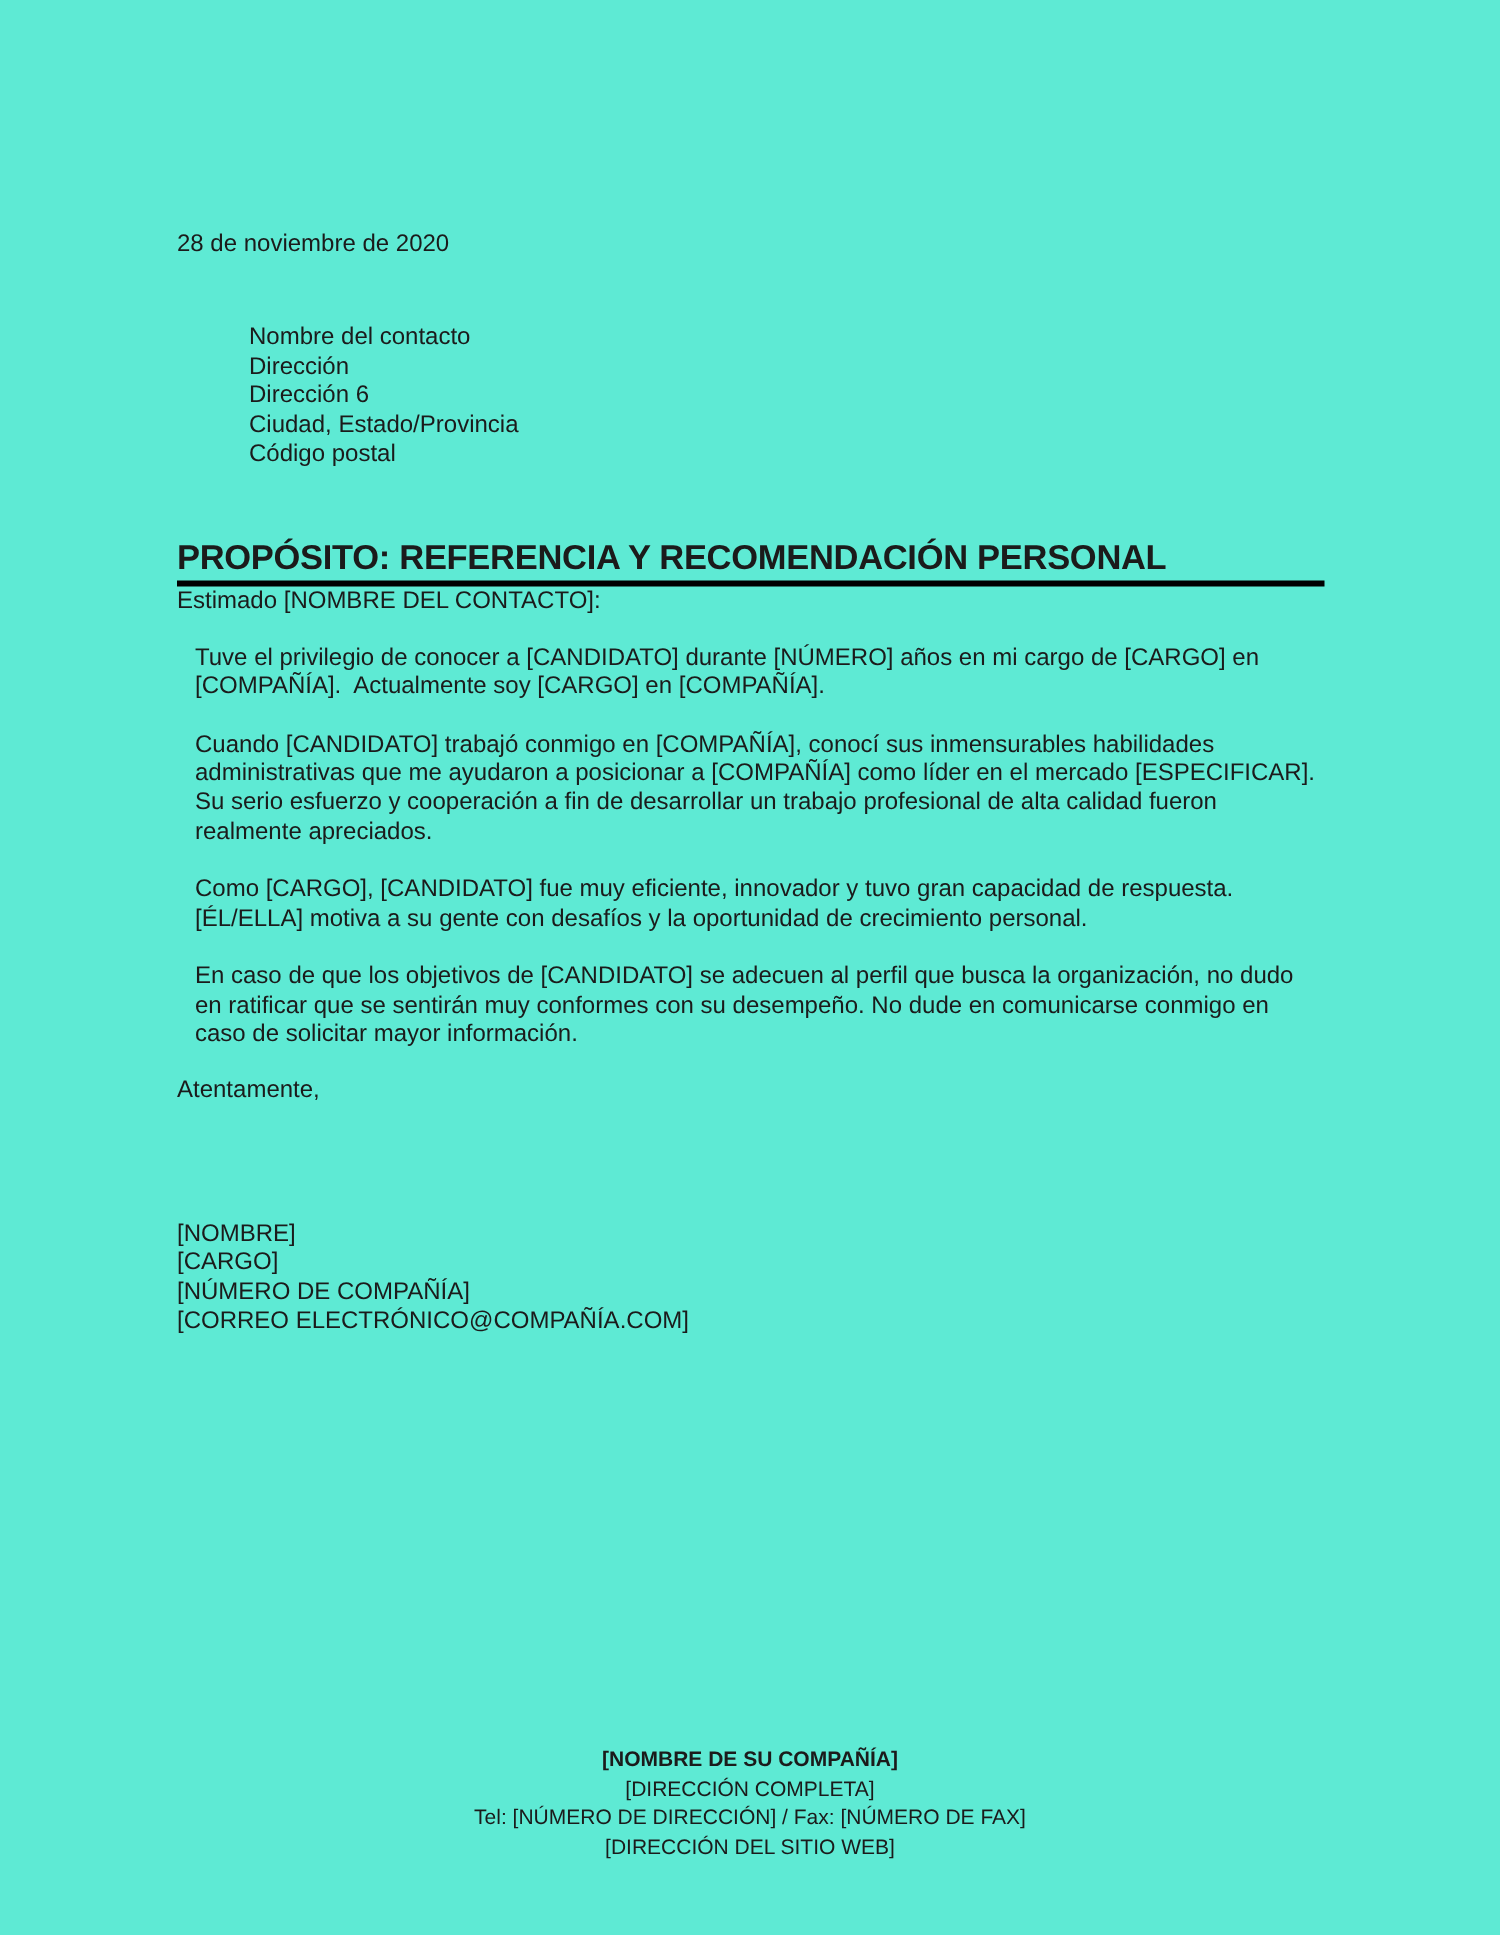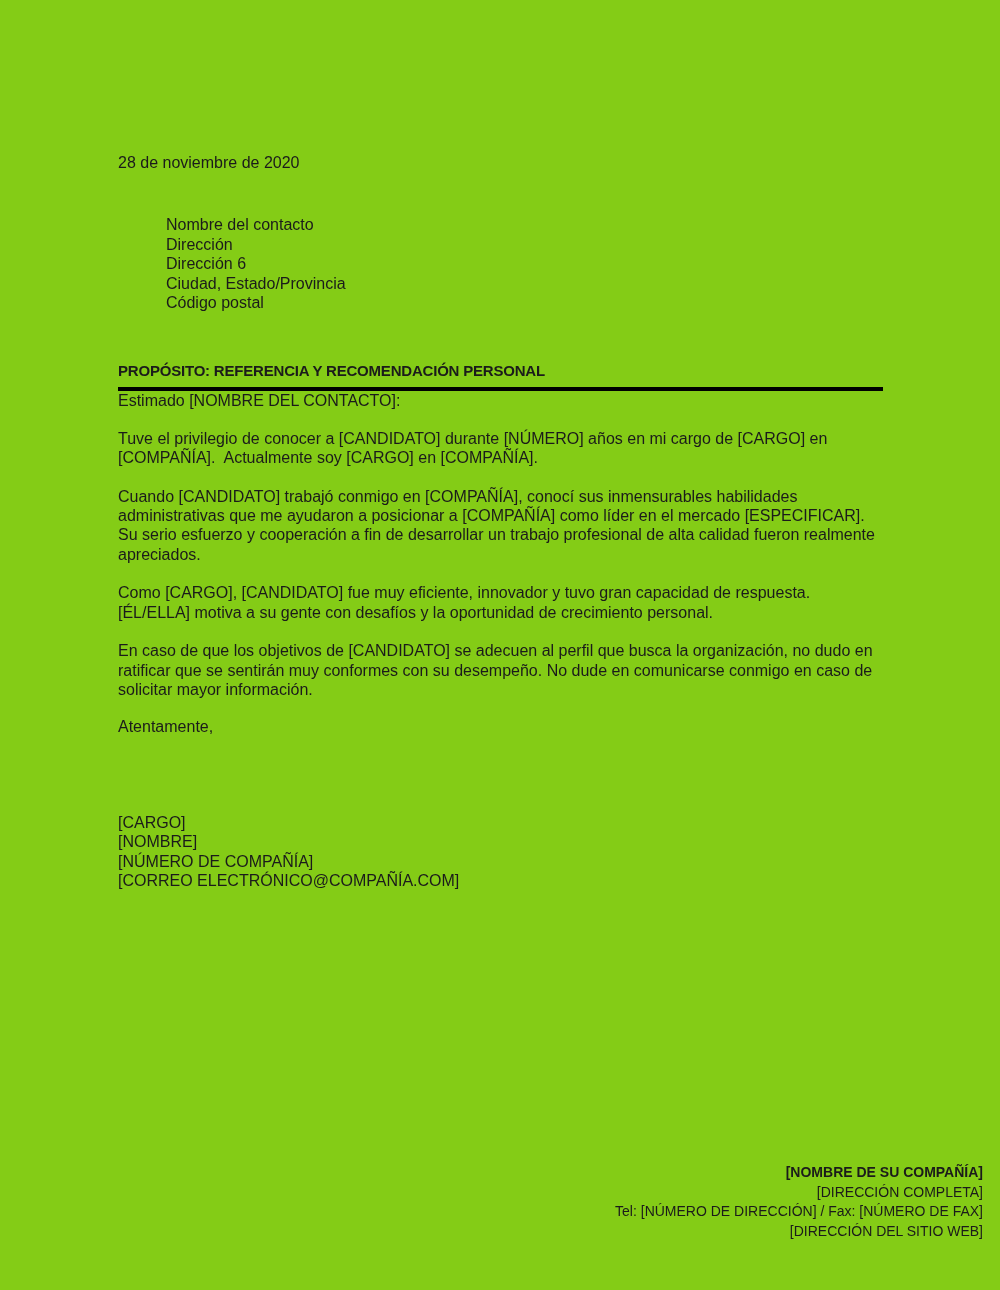--- a/index.html
+++ b/index.html
@@ -5,73 +5,73 @@
 <style>
   html, body {
     margin: 0;
     padding: 0;
     background: #ffffff;
   }
   .page {
     position: relative;
     width: 1000px;
     height: 1290px;
-    background: #84cc16;
+    background: #5eead4;
     color: #1b1b1b;
     font-family: "Liberation Sans", "DejaVu Sans", sans-serif;
     font-size: 16px;
     line-height: 19.4px;
     overflow: hidden;
   }
   .content {
     padding: 0 117px 0 118px;
   }
   .date {
     margin-top: 153px;
   }
   .recipient-block {
     margin-top: 43px;
   }
   .recipient-line { white-space: pre-wrap; margin-left: 48px; }
   .subject-heading {
     margin-top: 48px;
     font-weight: bold;
-    font-size: 15px;
+    font-size: 23px;
     line-height: 22px;
     letter-spacing: -0.2px;
   }
   .heading-rule {
     margin-top: 5px;
     height: 4px;
     background: #000000;
     border: none;
     width: 100%;
   }
   .salutation {
   }
   .body-paragraph {
-    margin: 18px 0 0 0;
+    margin: 18px 0 0 12px;
     white-space: pre-wrap;
   }
   .body-paragraph + .body-paragraph {
     margin-top: 19px;
   }
   .closing {
     margin-top: 18px;
   }
   .signature-block {
     margin-top: 76px;
   }
   .signature-line { white-space: pre-wrap; }
   .page-footer {
     position: absolute;
     left: 0;
-    right: 17px;
+    right: 0;
     top: 1163px;
-    text-align: right;
+    text-align: center;
     font-size: 14px;
     line-height: 19.7px;
   }
   .footer-company {
     font-weight: bold;
   }
 </style>
 </head>
 <body>
 
@@ -94,22 +94,22 @@
     <div class="salutation">Estimado [NOMBRE DEL CONTACTO]:</div>
 
     <p class="body-paragraph">Tuve el privilegio de conocer a [CANDIDATO] durante [NÚMERO] años en mi cargo de [CARGO] en [COMPAÑÍA].  Actualmente soy [CARGO] en [COMPAÑÍA].</p>
     <p class="body-paragraph">Cuando [CANDIDATO] trabajó conmigo en [COMPAÑÍA], conocí sus inmensurables habilidades administrativas que me ayudaron a posicionar a [COMPAÑÍA] como líder en el mercado [ESPECIFICAR]. Su serio esfuerzo y cooperación a fin de desarrollar un trabajo profesional de alta calidad fueron realmente apreciados.</p>
     <p class="body-paragraph">Como [CARGO], [CANDIDATO] fue muy eficiente, innovador y tuvo gran capacidad de respuesta. [ÉL/ELLA] motiva a su gente con desafíos y la oportunidad de crecimiento personal.</p>
     <p class="body-paragraph">En caso de que los objetivos de [CANDIDATO] se adecuen al perfil que busca la organización, no dudo en ratificar que se sentirán muy conformes con su desempeño. No dude en comunicarse conmigo en caso de solicitar mayor información.</p>
 
     <div class="closing">Atentamente,</div>
 
     <div class="signature-block">
+      <div class="signature-line">[NOMBRE]</div>
       <div class="signature-line">[CARGO]</div>
-      <div class="signature-line">[NOMBRE]</div>
       <div class="signature-line">[NÚMERO DE COMPAÑÍA]</div>
       <div class="signature-line">[CORREO ELECTRÓNICO@COMPAÑÍA.COM]</div>
     </div>
 
   </div>
 
   <div class="page-footer">
     <div class="footer-company">[NOMBRE DE SU COMPAÑÍA]</div>
     <div>[DIRECCIÓN COMPLETA]</div>
     <div>Tel: [NÚMERO DE DIRECCIÓN] / Fax: [NÚMERO DE FAX]</div>

